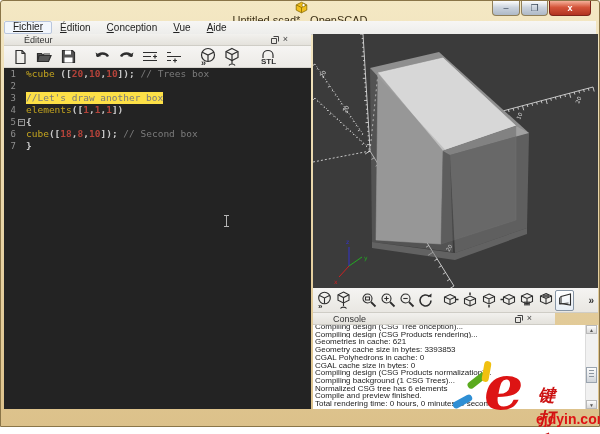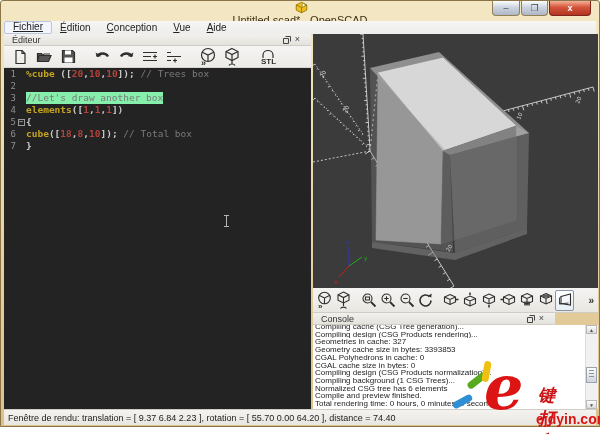--- a/index.html
+++ b/index.html
@@ -19,41 +19,41 @@
   .wb.min{width:28px}.wb.max{width:27px}
   .wb.close{width:42px;background:linear-gradient(#f5b09a,#d4553a 45%,#b13322);border-color:#7e241a;color:#fff;font-weight:bold;}
   
   .menubar{position:absolute;left:3px;right:3px;top:20px;height:13px;background:linear-gradient(#f7f6f4,#ededeb);
            display:flex;align-items:center;font-size:10px;color:#222;border-bottom:1px solid #d9d7d2;}
   .mi{padding:0 8px;height:12px;line-height:12px;}
   .mi.active{border:1px solid #b9c6dd;background:#f2f6fc;border-radius:2px;height:11px;line-height:10px;text-decoration:underline;}
   .mi u{text-decoration:underline}
   
   .phead{position:absolute;height:12px;background:linear-gradient(#f2f1ee,#e4e2dc);font-size:9px;color:#333;
-         display:flex;align-items:center;padding:0 8px;box-sizing:border-box;border-bottom:1px solid #cfcdc6;}
+         display:flex;align-items:center;padding:0 20px;box-sizing:border-box;border-bottom:1px solid #cfcdc6;}
   .phead .sp{flex:1}
   .phico{width:11px;height:9px;display:flex;align-items:center;justify-content:center;color:#444;font-size:9px;line-height:9px;}
   
   .editor{position:absolute;left:3px;top:33px;width:307px;height:375px;background:#f0efec;}
   .edit-tb{position:absolute;left:0;top:12px;right:0;height:22px;background:linear-gradient(#f6f5f3,#eceae6);
            display:flex;align-items:center;padding-left:4px;border-bottom:1px solid #d6d4ce;box-sizing:border-box;}
   .tbtn{width:24px;height:20px;display:flex;align-items:center;justify-content:center;}
   .tgap{width:10px}
   .tbtn svg{stroke:#2e2e2e;fill:none;stroke-width:1.2}
   .code{position:absolute;left:0;top:34px;right:0;bottom:0;background:#232323;font-family:"DejaVu Sans Mono",monospace;
         font-size:9.5px;overflow:hidden;cursor:text;}
   .cl{display:flex;height:12px;line-height:12px;white-space:pre;}
   .cl .ln{width:12px;text-align:right;color:#8f8f8f;flex:none;font-size:9px;}
   .cl .fold{width:10px;flex:none;display:flex;align-items:center;justify-content:center;}
   .fbox{width:7px;height:7px;border:1px solid #9a9a9a;color:#cfcfcf;font-size:7px;line-height:5px;text-align:center;box-sizing:border-box;}
-  .kw{color:#c3a41f;font-weight:bold}
+  .kw{color:#c3a41f;font-weight:normal}
   .num{color:#b4433a;font-weight:bold}
   .pun{color:#c9c9c9;font-weight:bold}
   .com{color:#7b7b7b}
-  .selbg{background:#86efac}
+  .selbg{background:#fde047}
   .ibeam{position:absolute;left:222px;top:182px;width:1px;height:10px;background:#b5b5b5;}
   .ibeam:before,.ibeam:after{content:"";position:absolute;left:-2px;width:5px;height:1px;background:#b5b5b5;}
   .ibeam:before{top:-1px}.ibeam:after{bottom:-1px}
   
   .vp{position:absolute;left:312px;top:33px;width:285px;height:254px;background:#3b3b3b;overflow:hidden;}
   .vp svg text{font-family:"DejaVu Sans",sans-serif}
   .vptb{position:absolute;left:312px;top:287px;width:285px;height:25px;background:linear-gradient(#f5f4f2,#e9e7e2);
         display:flex;align-items:center;padding:0 2px;box-sizing:border-box;border-bottom:1px solid #cfcdc6;}
   .vbtn{width:19px;height:21px;display:flex;align-items:center;justify-content:center;flex:none;}
   .vbtn svg{stroke:#2e2e2e;fill:none;stroke-width:1.1}
@@ -188,21 +188,21 @@
             </svg>
         </span>
       </div>
 
       <div class="code" id="codearea">
           <div class="cl"><span class="ln">1</span><span class="fold"></span><span class="kw">%cube </span><span class="pun">([</span><span class="num">20</span><span class="pun">,</span><span class="num">10</span><span class="pun">,</span><span class="num">10</span><span class="pun">]); </span><span class="com">// Trees box</span></div>
           <div class="cl"><span class="ln">2</span><span class="fold"></span></div>
           <div class="cl"><span class="ln">3</span><span class="fold"></span><span class="com selbg">//Let's draw another box</span></div>
           <div class="cl"><span class="ln">4</span><span class="fold"></span><span class="kw">elements</span><span class="pun">([</span><span class="num">1</span><span class="pun">,</span><span class="num">1</span><span class="pun">,</span><span class="num">1</span><span class="pun">]) </span></div>
           <div class="cl"><span class="ln">5</span><span class="fold"><span class="fbox">−</span></span><span class="pun">{</span></div>
-          <div class="cl"><span class="ln">6</span><span class="fold"></span><span class="kw">cube</span><span class="pun">([</span><span class="num">18</span><span class="pun">,</span><span class="num">8</span><span class="pun">,</span><span class="num">10</span><span class="pun">]); </span><span class="com">// Total box</span></div>
+          <div class="cl"><span class="ln">6</span><span class="fold"></span><span class="kw">cube</span><span class="pun">([</span><span class="num">18</span><span class="pun">,</span><span class="num">8</span><span class="pun">,</span><span class="num">10</span><span class="pun">]); </span><span class="com">// Second box</span></div>
           <div class="cl"><span class="ln">7</span><span class="fold"></span><span class="pun">}</span></div>
         </div>
       <div class="ibeam"></div>
     </div>
 
     <div class="vp">
       <svg id="vpsvg" width="285" height="254" viewBox="0 0 285 254">
 
         <g id="rulers" stroke="#e8e8e8" stroke-width="0.8">
             <line x1="50" y1="0" x2="57" y2="115"></line>
@@ -450,46 +450,43 @@
       <span class="sp"></span>
       <span class="phico">
         <svg width="8" height="8" viewBox="0 0 8 8">
             <path d="M2.5 .5h5v5M.5 2.5h5v5h-5z" fill="none" stroke="#444" stroke-width="1"></path>
           </svg>
       </span>
       <span class="phico">×</span>
     </div>
     <div class="console">
       <div class="con-lines" id="conlines">
-          <div>Compiling cache (CSG Tree generation)...</div>
+          <div>Compiling design (CSG Tree onception)...</div>
           <div>Compiling design (CSG Products rendering)...</div>
-          <div>Geometries in cache: 327</div>
+          <div>Geometries in cache: 621</div>
           <div>Geometry cache size in bytes: 3393853</div>
           <div>CGAL Polyhedrons in cache: 0</div>
           <div>CGAL cache size in bytes: 0</div>
           <div>Compiling design (CSG Products normalization)...</div>
           <div>Compiling background (1 CSG Trees)...</div>
           <div>Normalized CSG tree has 6 elements</div>
           <div>Compile and preview finished.</div>
           <div>Total rendering time: 0 hours, 0 minutes, 0 seconds</div>
         </div>
       <div class="sbar">
         <div class="sb-btn" style="top:0">▲</div>
         <div class="sb-thumb">
             <i></i>
             <i></i>
             <i></i>
           </div>
         <div class="sb-btn" style="bottom:0">▼</div>
       </div>
     </div>
 
-    <div class="statusbar">
-      <span>Fenêtre de rendu: translation = [ 9.37 6.84 2.23 ], rotation = [ 55.70 0.00 64.20 ], distance = 74.40</span>
-    </div>
   </div>
 
   <div class="wm">
     <div class="wm-dash" style="left:466px;top:377px;width:22px;height:7px;background:#5aaa1e;transform:rotate(-38deg)"></div>
     <div class="wm-dash" style="left:483px;top:361px;width:7px;height:21px;background:#f0c010;transform:rotate(10deg)"></div>
     <div class="wm-dash" style="left:452px;top:398px;width:21px;height:7px;background:#2f8fd4;transform:rotate(-28deg)"></div>
     <div class="wm-e">e</div>
     <div class="wm-cn">键打印</div>
     <div class="wm-site">ejdyin.com</div>
   </div>

